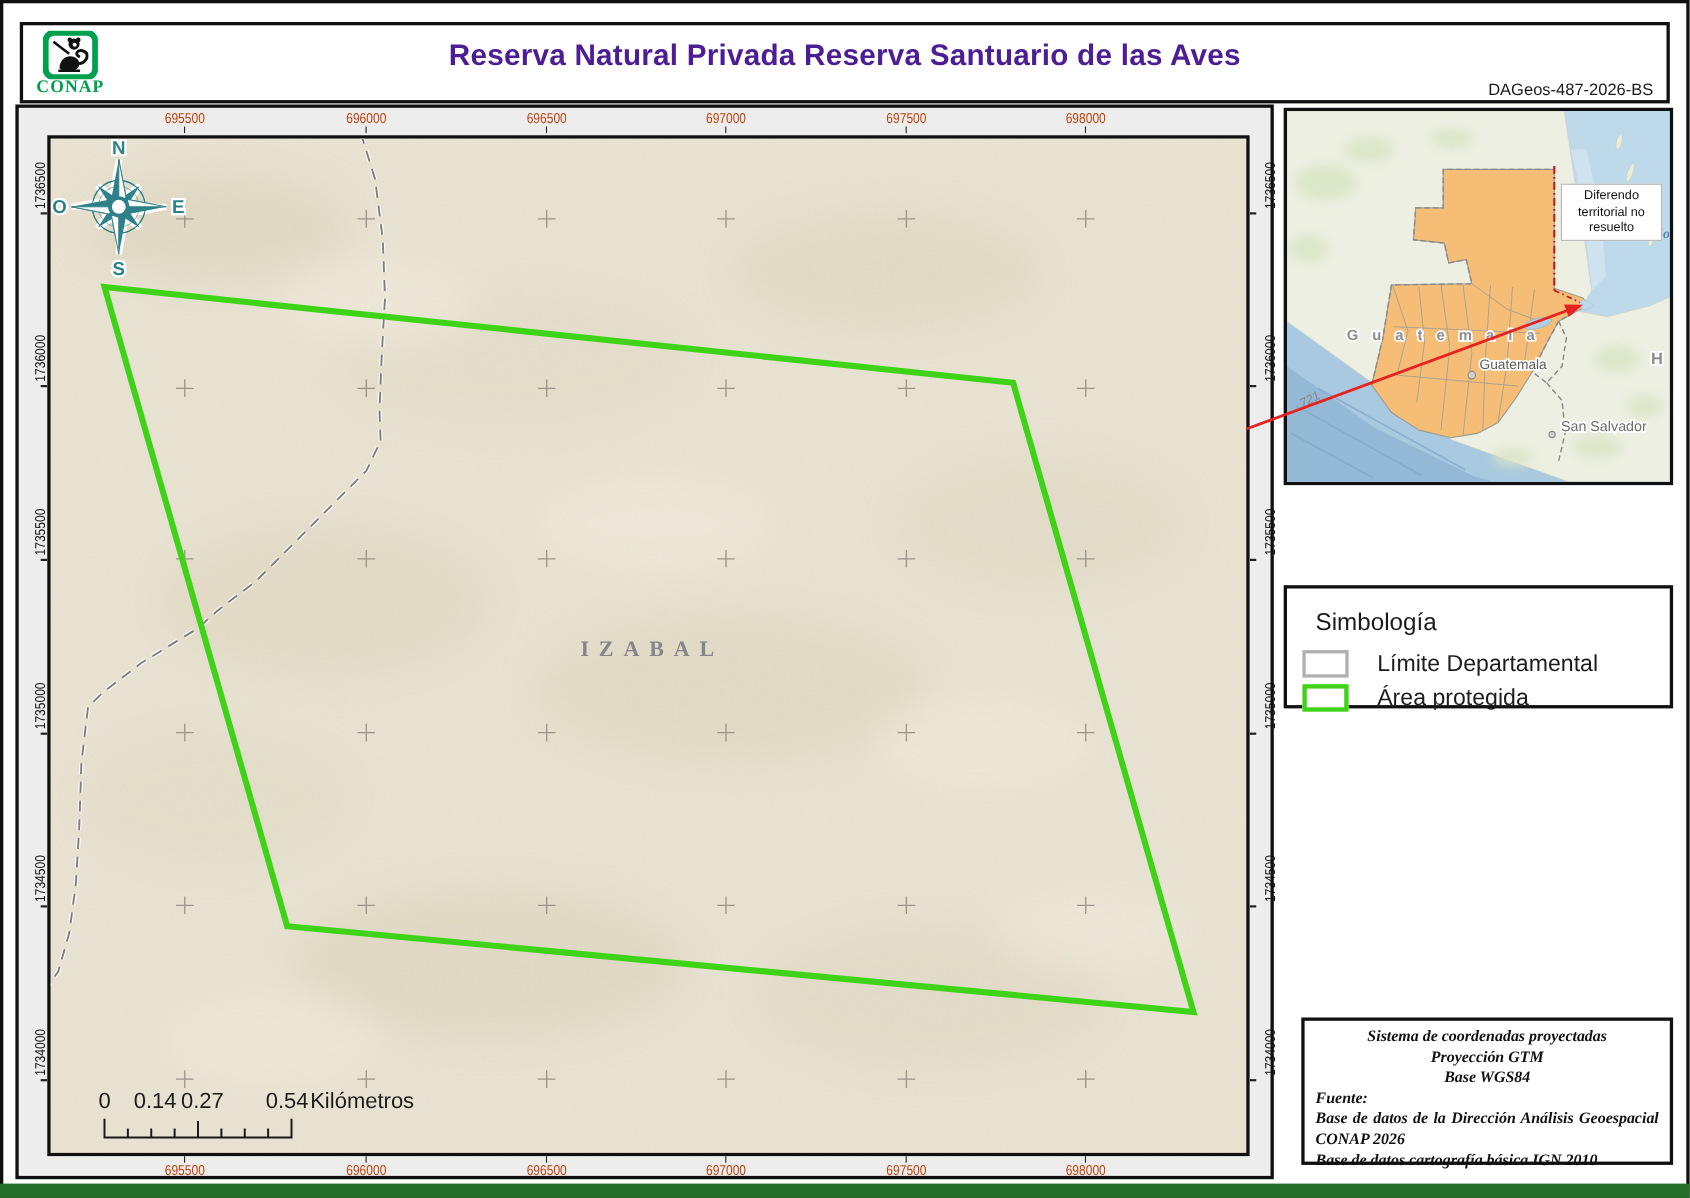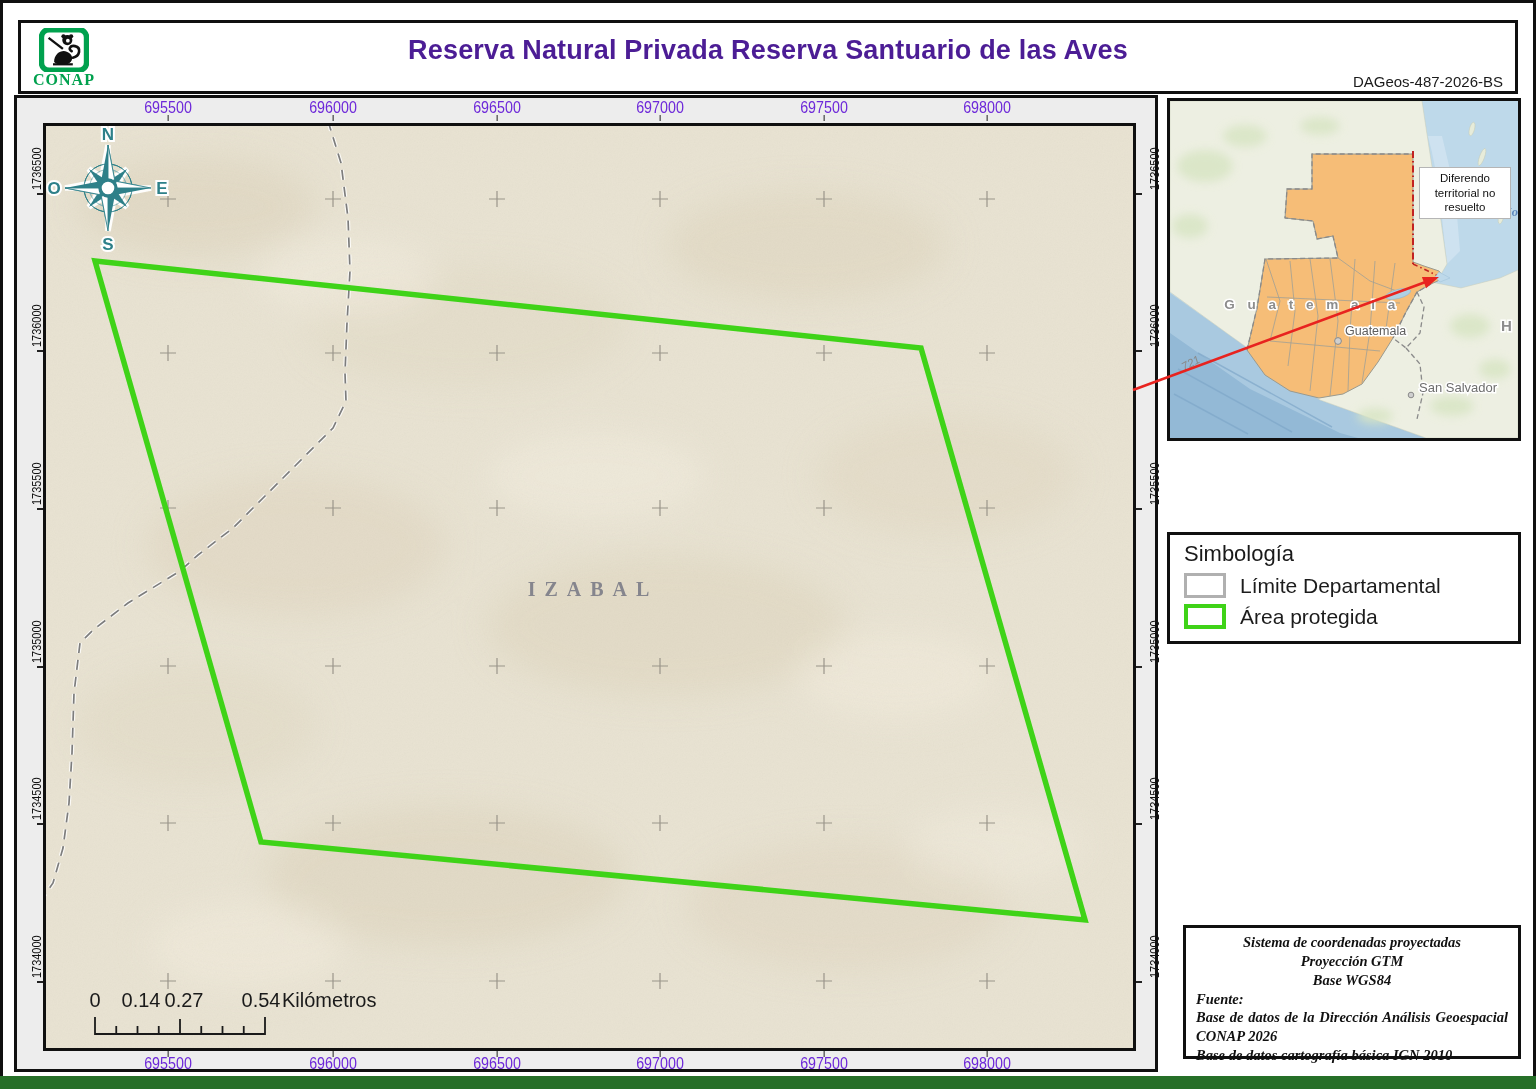--- a/index.html
+++ b/index.html
@@ -18,39 +18,39 @@
   .map-title{position:absolute;left:0;right:0;top:12px;text-align:center;margin:0;
              font-size:27px;font-weight:600;letter-spacing:.2px;}
   .doc-code{position:absolute;right:12px;bottom:1px;font-size:15px;color:#1a1a1a;}
 
   
   .map-panel{position:absolute;left:14px;top:95px;width:1144px;height:977px;
              background:#ededed;border:3px solid #101010;box-sizing:border-box;}
   .map-frame{position:absolute;left:26px;top:25px;width:1093px;height:928px;
              border:3px solid #101010;box-sizing:border-box;background:#e9e3d2;overflow:hidden;}
   .xlab{position:absolute;display:flex;flex-direction:column;align-items:center;
-        transform:translateX(-50%);color:#6d28d9;font-size:17px;line-height:14px;}
+        transform:translateX(-50%);color:#c2410c;font-size:13px;line-height:14px;}
   .xlab.top{top:3px;}
   .xlab.bot{top:953px;}
   .xlab .num,.ylab .num{display:inline-block;transform:scaleX(.84);white-space:nowrap;}
   .tickv{width:1.5px;height:6px;background:#222;}
   .ylab{position:absolute;color:#111;font-size:13px;}
   .ylab span{position:absolute;transform:translate(-50%,-50%) rotate(-90deg);white-space:nowrap;}
   .ytick{position:absolute;width:6px;height:1.5px;background:#222;}
 
   
   .inset-box{position:absolute;left:1167px;top:98px;width:354px;height:343px;
              border:3px solid #101010;box-sizing:border-box;background:#bed9ea;overflow:hidden;}
   .note-box{position:absolute;left:1419px;top:167px;width:92px;min-height:44px;z-index:20;
             background:#fff;border:1px solid #b5b5b5;font-size:11.5px;line-height:1.28;
             text-align:center;padding:3px 2px;color:#111;box-sizing:border-box;}
   .legend-box{position:absolute;left:1167px;top:532px;width:354px;height:112px;
               border:3px solid #101010;box-sizing:border-box;background:#fff;padding:6px 14px;}
-  .legend-title{margin:0;font-size:22px;font-weight:400;color:#1a1a1a;}
-  .legend-row{display:flex;align-items:center;margin-top:6px;}
+  .legend-title{margin:12px;font-size:22px;font-weight:400;color:#1a1a1a;}
+  .legend-row{display:flex;align-items:center;margin-top:6px;gap:12px;}
   .swatch{width:42px;height:25px;background:#fff;box-sizing:border-box;margin-right:14px;}
   .swatch.gray{border:3px solid #b0b0b0;}
   .swatch.green{border:4px solid #3fd318;}
   .legend-label{font-size:21px;color:#1c1c1c;}
   .credits-box{position:absolute;left:1183px;top:925px;width:338px;height:134px;
                border:3px solid #101010;box-sizing:border-box;background:#fff;
                font-family:"Liberation Serif",serif;font-style:italic;font-weight:bold;
                font-size:14.5px;line-height:1.3;color:#111;padding:5px 10px 0 10px;}
   .credits-box p{margin:0;}
   .c-center{text-align:center;}

